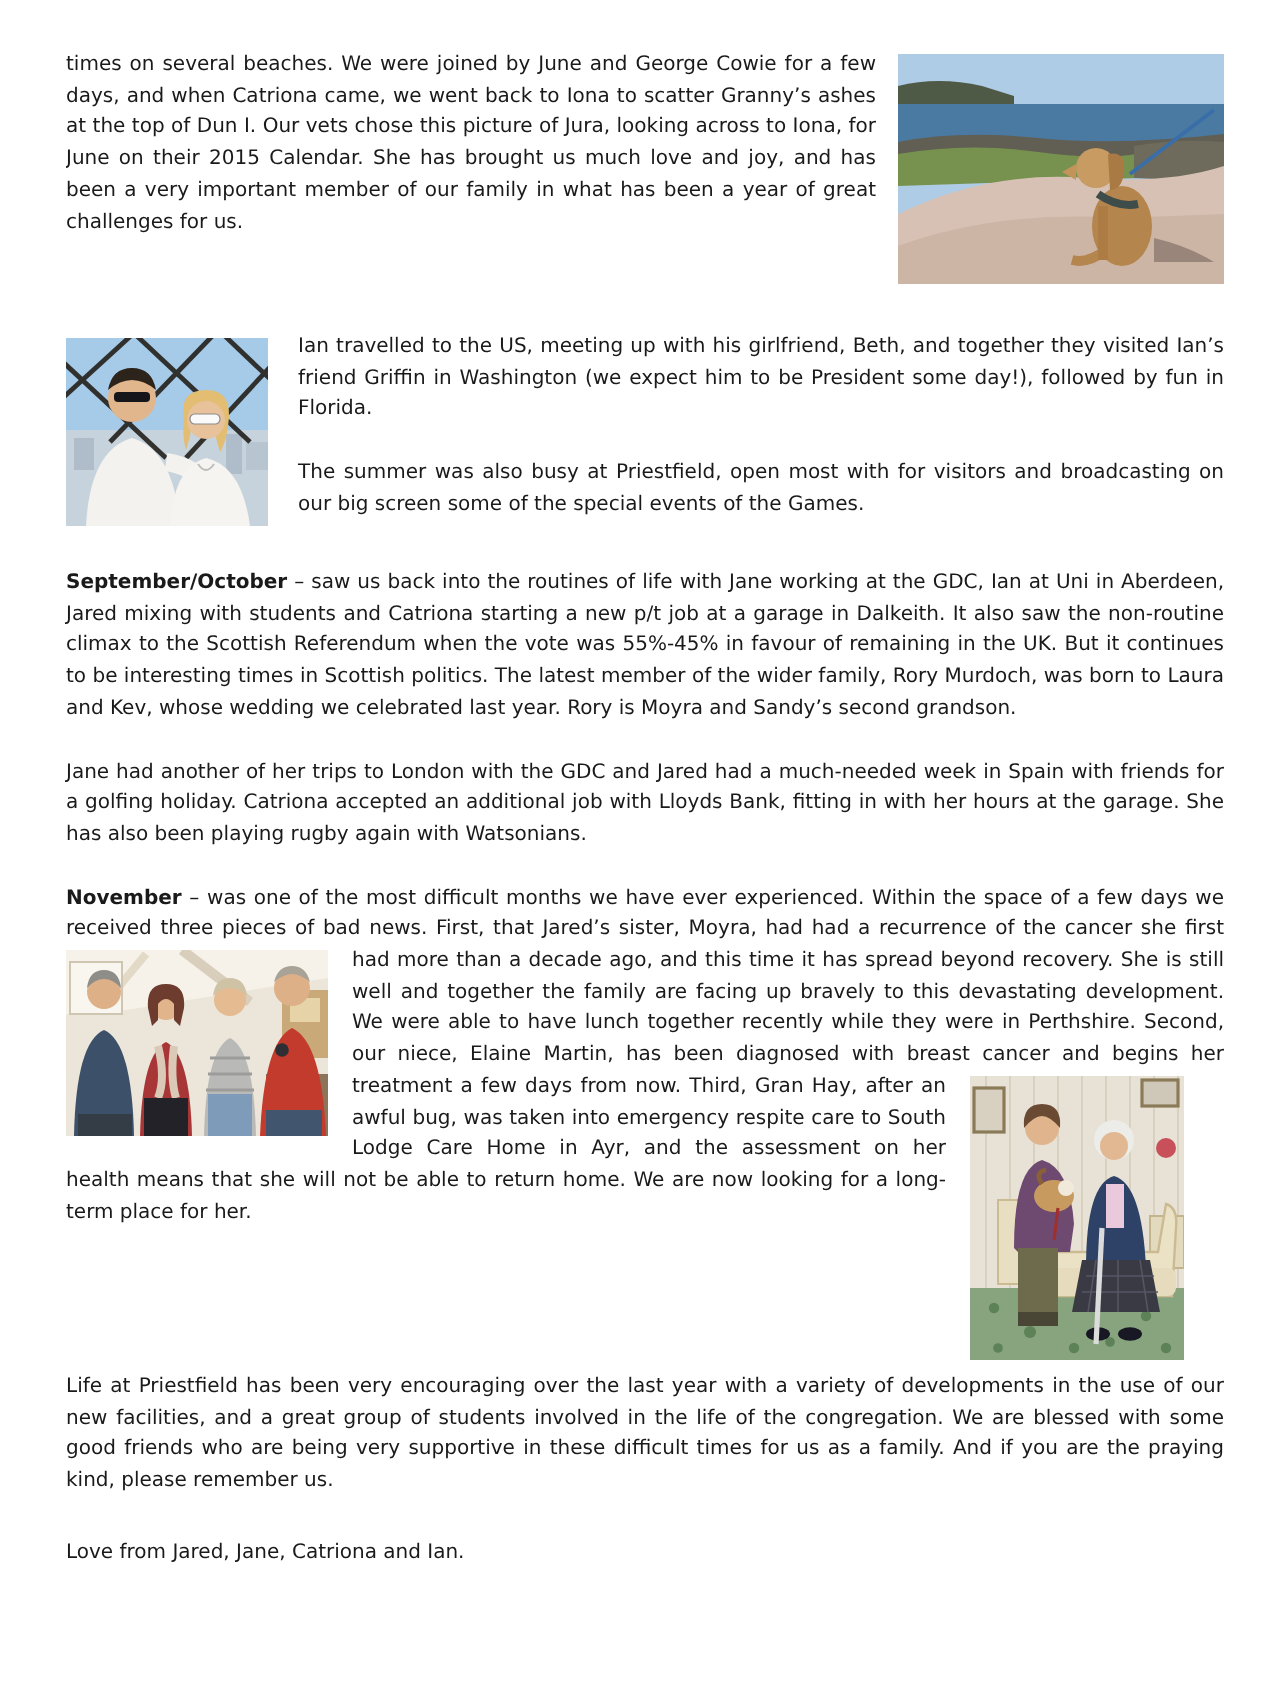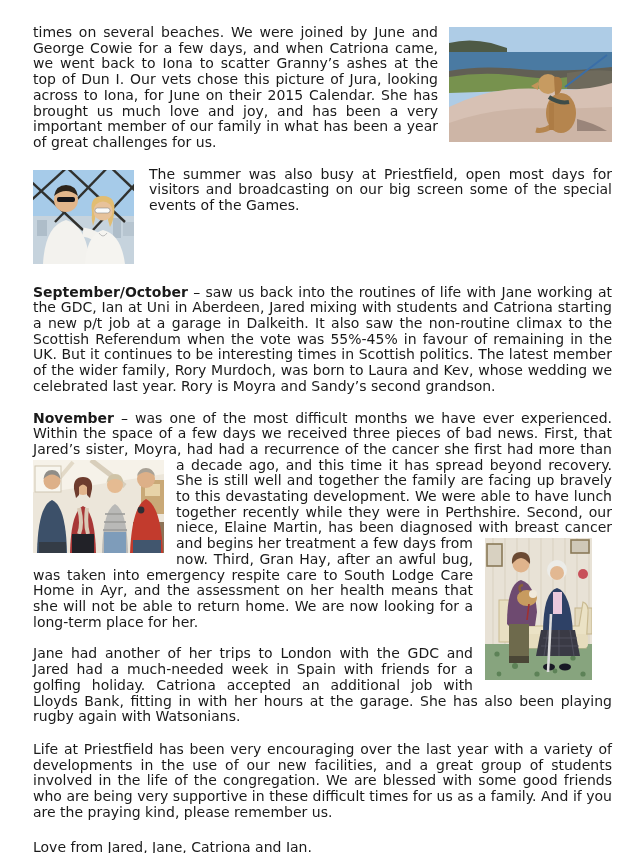--- a/index.html
+++ b/index.html
@@ -2,21 +2,21 @@
 <html><head>
 <meta charset="utf-8">
 <style>
   * { box-sizing: border-box; margin: 0; padding: 0; }
   html, body { background: #ffffff; }
   body { width: 640px; height: 853px; overflow: hidden; }
   .page {
     width: 640px; height: 714px;
     padding: 25px 28px 0 33px;
     font-family: "DejaVu Sans", sans-serif;
-    font-size: 14px;
+    font-size: 10px;
     line-height: 15.7px;
     color: #1a1a1a;
     text-align: justify;
   }
   .para { margin: 0 0 16px 0; }
   .contain { overflow: hidden; } 
   .group .para.last { margin-bottom: 0; }
   .photo { display: block; }
   .photo svg { display: block; width: 100%; height: 100%; }
   .f-right { float: right; }
@@ -80,24 +80,27 @@
         <path d="M21,26 q2,-11 12,-11 q10,0 12,11 q-6,-5 -12,-5 q-6,0 -12,5" fill="#2c241b"></path>
         <rect x="24" y="27" width="18" height="5" rx="2" fill="#15151a"></rect>
         <path d="M10,94 Q12,56 33,50 Q54,56 57,94 Z" fill="#f3f2ee"></path>
         <path d="M59,42 q-3,-16 11,-16 q14,0 11,18 q-1,8 -4,13 l-2,-7 q2,-9 -5,-13 q-7,2 -8,12 l-2,7 q-2,-7 -1,-14" fill="#e2bd72"></path>
         <circle cx="70" cy="41" r="9.5" fill="#e7c29b"></circle>
         <rect x="62" y="38" width="15" height="5" rx="2.4" fill="#fafafa" stroke="#8a8a8a" stroke-width="0.6"></rect>
         <path d="M52,94 Q54,64 70,60 Q88,64 92,94 Z" fill="#f5f4f0"></path>
         <path d="M66,63 q4,6 8,0" stroke="#bdbdbd" stroke-width="1" fill="none"></path>
       </svg>
     </span>
-    <p class="para last">The summer was also busy at Priestfield, open most days for visitors and broadcasting on our big screen some of the special events of the Games.</p>
+    <p class="para">Ian travelled to the US, meeting up with his girlfriend, Beth, and together they visited Ian’s friend Griffin in Washington (we expect him to be President some day!), followed by fun in Florida.</p>
+    <p class="para last">The summer was also busy at Priestfield, open most with for visitors and broadcasting on our big screen some of the special events of the Games.</p>
   </div>
 
   <p class="para"><b class="lbl">September/October</b><span> – saw us back into the routines of life with Jane working at the GDC, Ian at Uni in Aberdeen, Jared mixing with students and Catriona starting a new p/t job at a garage in Dalkeith. It also saw the non-routine climax to the Scottish Referendum when the vote was 55%-45% in favour of remaining in the UK. But it continues to be interesting times in Scottish politics. The latest member of the wider family, Rory Murdoch, was born to Laura and Kev, whose wedding we celebrated last year. Rory is Moyra and Sandy’s second grandson.</span></p>
+
+  <p class="para">Jane had another of her trips to London with the GDC and Jared had a much-needed week in Spain with friends for a golfing holiday. Catriona accepted an additional job with Lloyds Bank, fitting in with her hours at the garage. She has also been playing rugby again with Watsonians.</p>
 
   <p class="para"><b class="lbl">November</b><span> – was one of the most difficult months we have ever experienced. Within the space of a few days we received three pieces of bad news. First, that Jared’s sister, Moyra, had had a recurrence of the cancer she first had more than a decade ago, and this time it has spread beyond </span><span class="photo f-left ph3">
         <svg viewBox="0 0 131 93" xmlns="http://www.w3.org/2000/svg">
         <rect width="131" height="93" fill="#ece6da"></rect>
         <path d="M0,0 H131 V14 L80,22 L30,30 L0,32 Z" fill="#f6f2e9"></path>
         <path d="M58,0 L92,26" stroke="#d8cebb" stroke-width="5"></path>
         <path d="M40,2 L20,26" stroke="#e2d9c7" stroke-width="4"></path>
         <rect x="2" y="6" width="26" height="26" fill="#f8f6ef" stroke="#cfc6b2"></rect>
         <rect x="108" y="20" width="23" height="34" fill="#c9a977"></rect>
         <rect x="112" y="24" width="15" height="12" fill="#e7d3a8"></rect>
@@ -177,20 +180,18 @@
             <path d="M63,92 l-4,26"></path>
             <path d="M74,92 l0,26"></path>
             <path d="M85,92 l4,26"></path>
         </g>
         <ellipse cx="64" cy="129" rx="6" ry="3.4" fill="#181824"></ellipse>
         <ellipse cx="80" cy="129" rx="6" ry="3.4" fill="#181824"></ellipse>
         <path d="M66,76 L63,134" stroke="#dcdcdc" stroke-width="2.6"></path>
       </svg>
       </span><span>days from now. Third, Gran Hay, after an awful bug, was taken into emergency respite care to South Lodge Care Home in Ayr, and the assessment on her health means that she will not be able to return home. We are now looking for a long-term place for her.</span></p>
 
-  <p class="para">Jane had another of her trips to London with the GDC and Jared had a much-needed week in Spain with friends for a golfing holiday. Catriona accepted an additional job with Lloyds Bank, fitting in with her hours at the garage. She has also been playing rugby again with Watsonians.</p>
-
   <p class="para priestfield">Life at Priestfield has been very encouraging over the last year with a variety of developments in the use of our new facilities, and a great group of students involved in the life of the congregation. We are blessed with some good friends who are being very supportive in these difficult times for us as a family. And if you are the praying kind, please remember us.</p>
 
 
   <p class="para signoff">Love from Jared, Jane, Catriona and Ian.</p>
 
 </div>
 
 </body></html>

